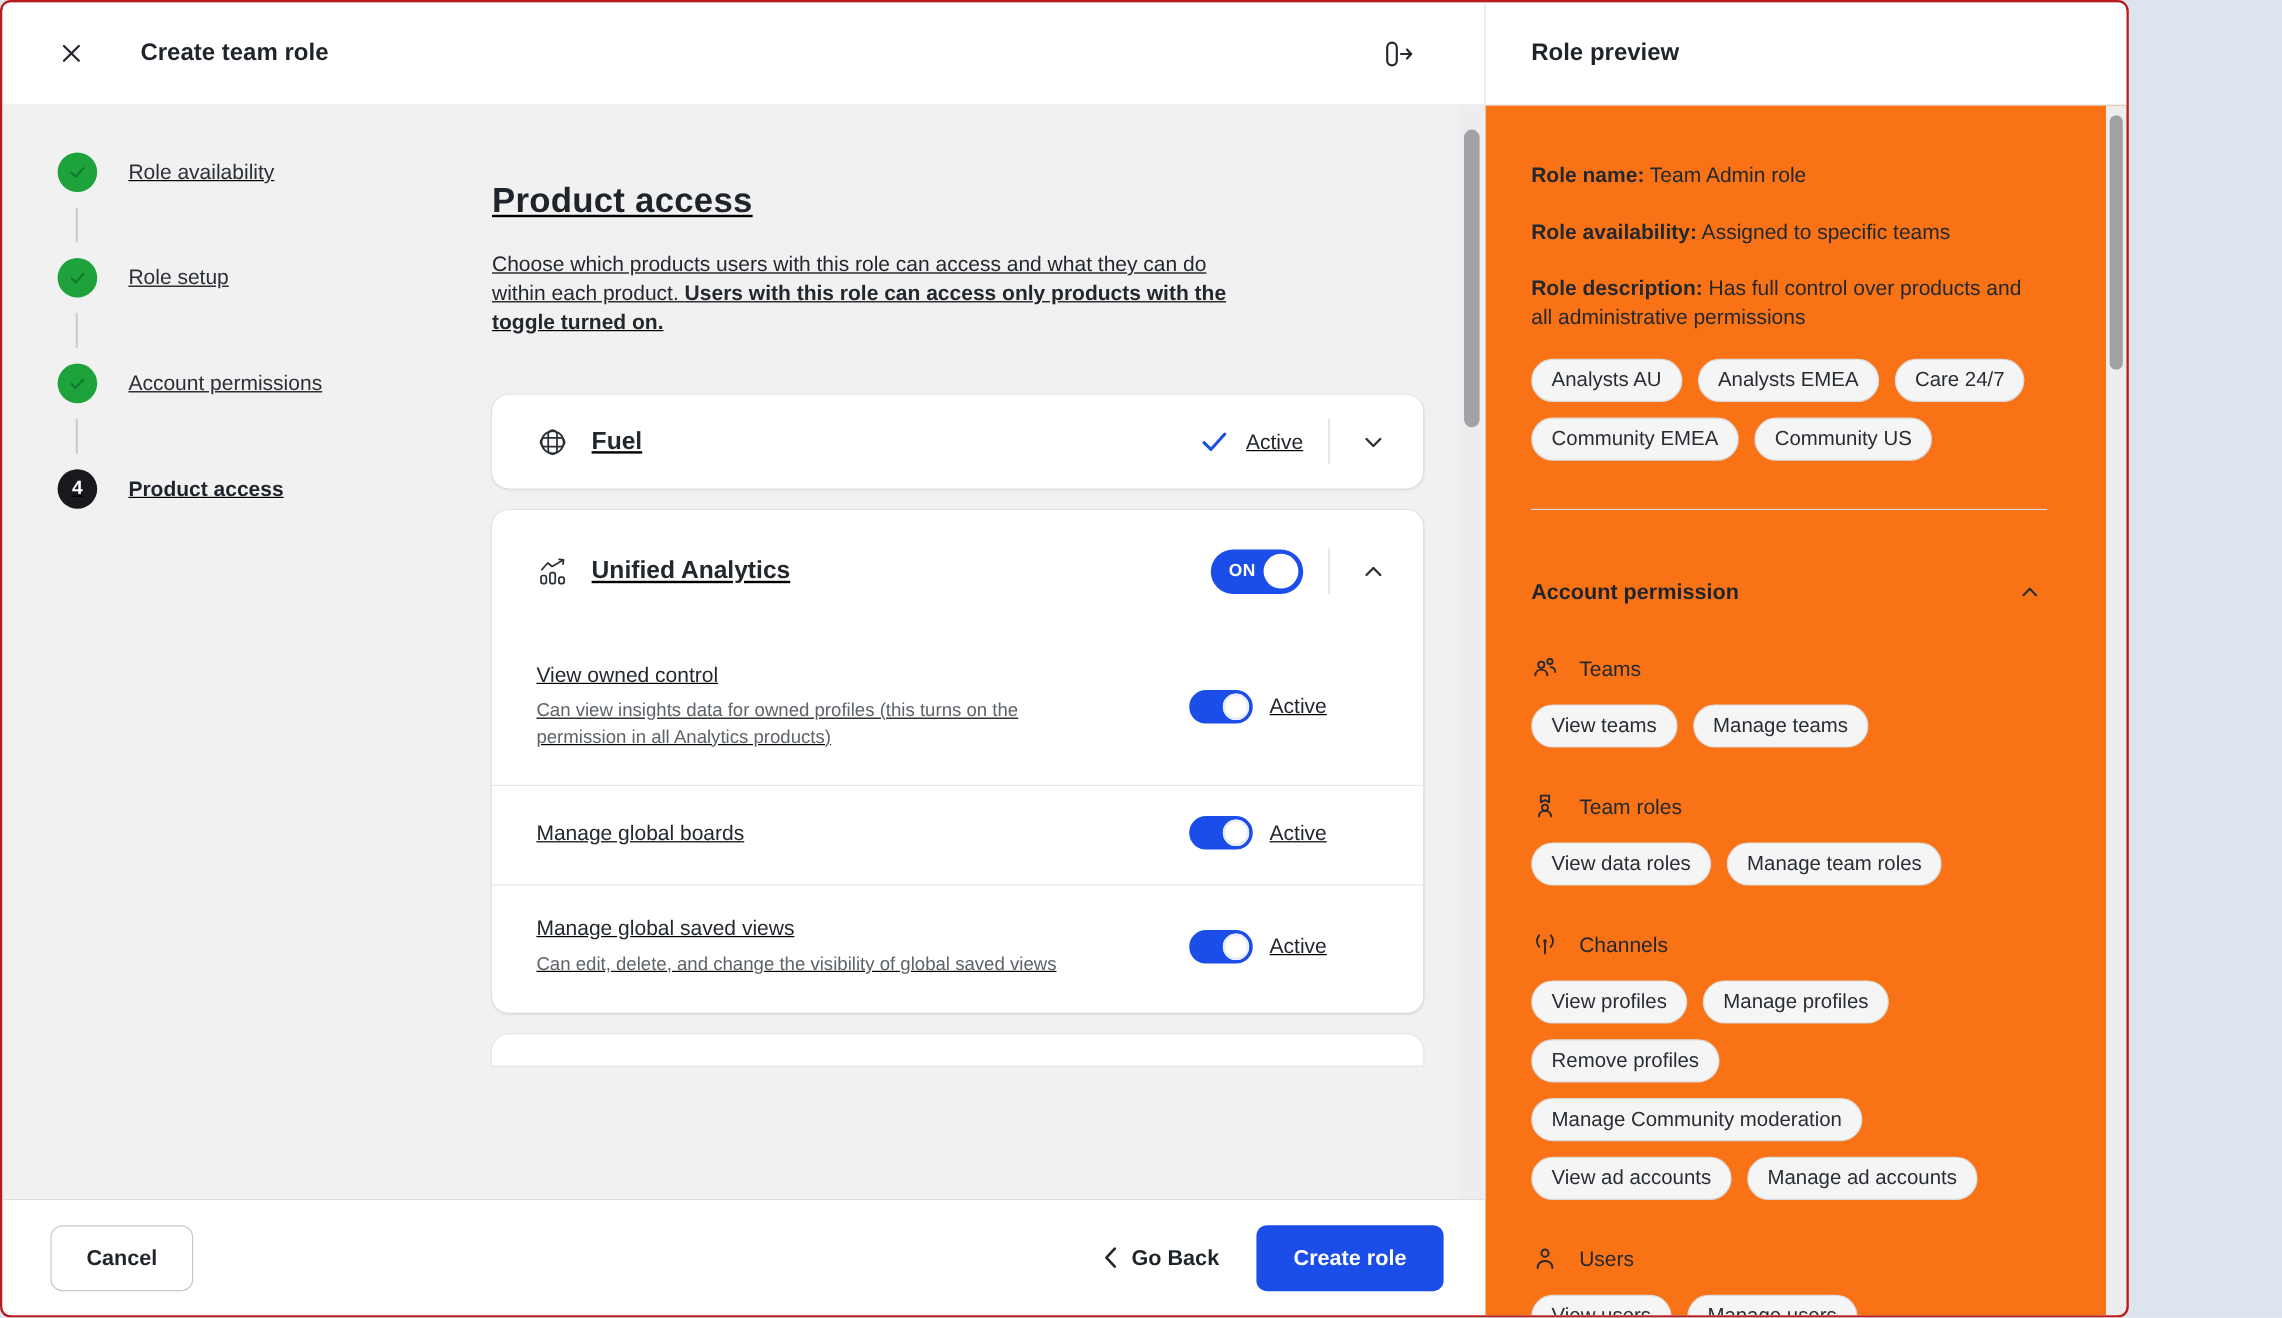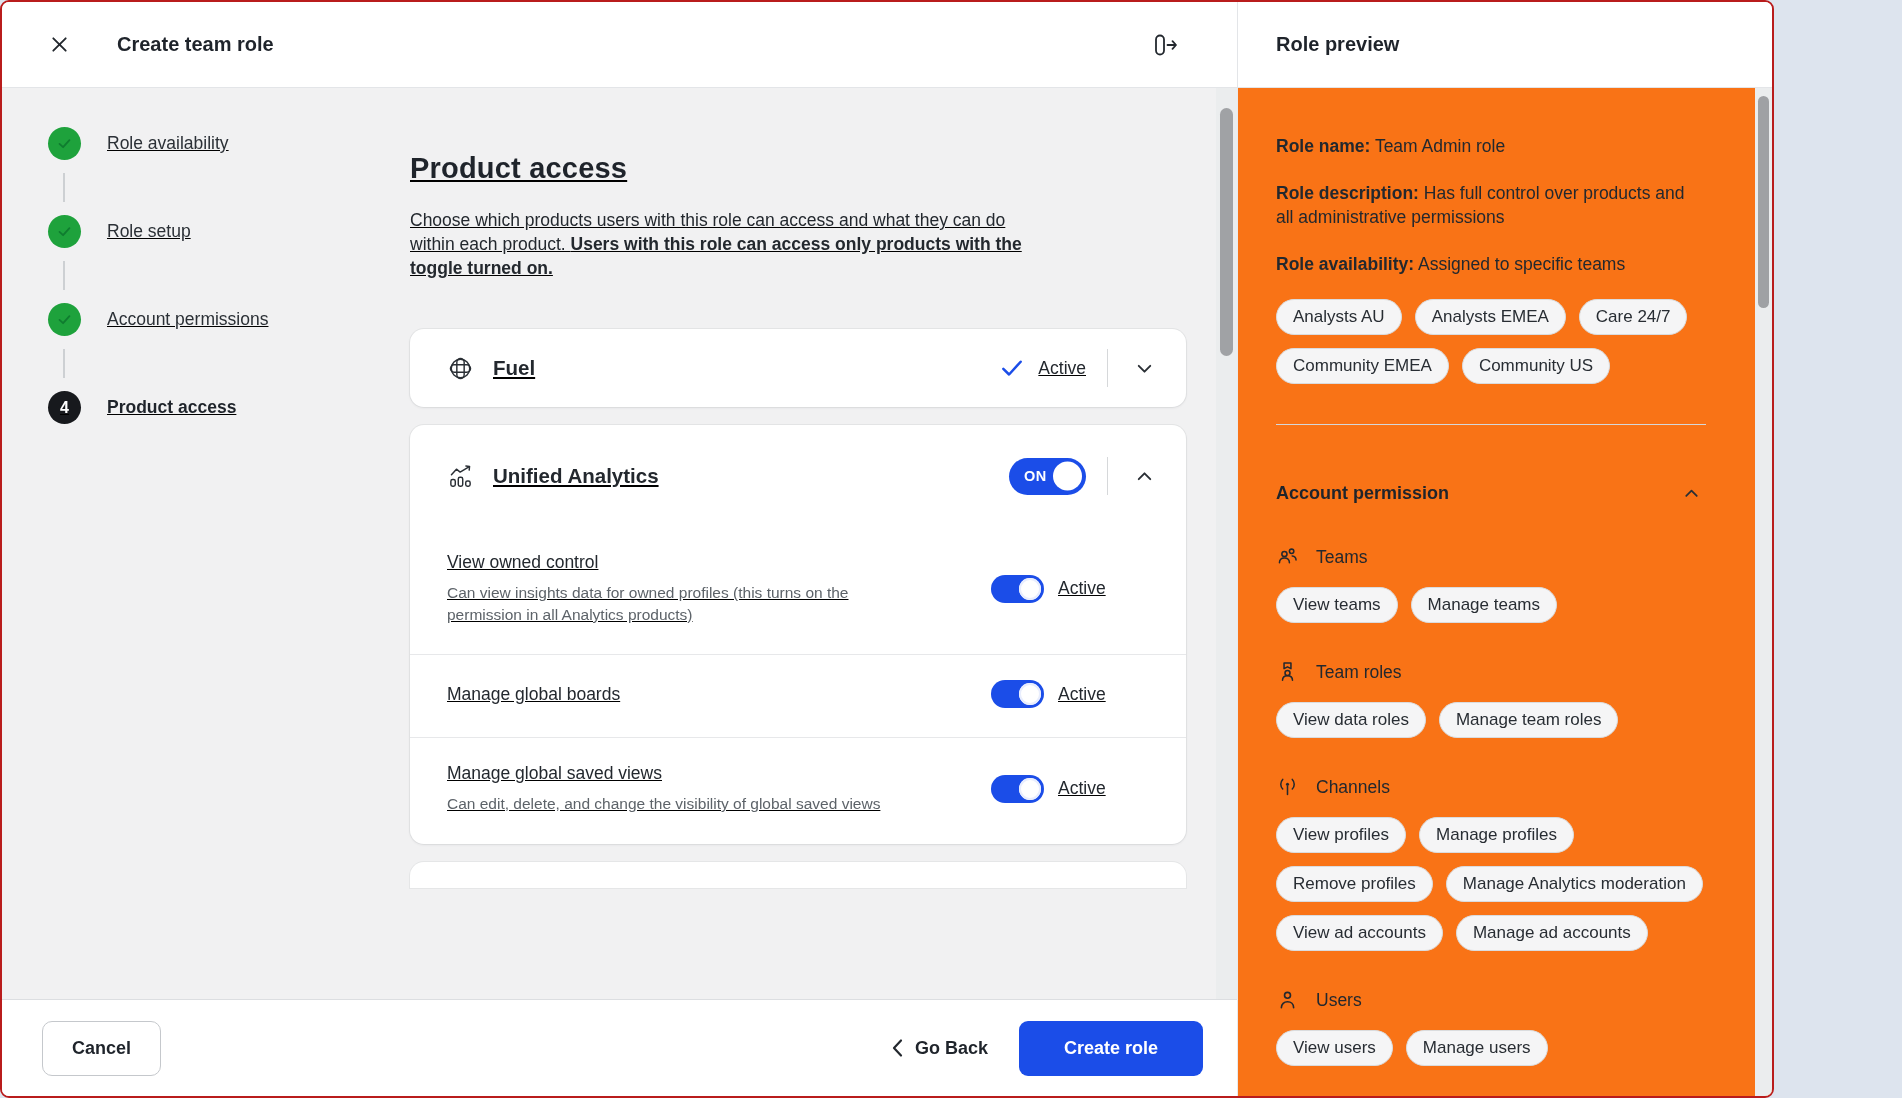--- a/index.html
+++ b/index.html
@@ -77,21 +77,21 @@
   .main-scroll-track { position:absolute; top:0; right:0; width:21px; bottom:0; background:#ebedee; }
   .main-scroll-thumb { position:absolute; top:20px; right:4px; width:13px; height:248px; border-radius:7px; background:#a0a2a5; }
 
   
   .footer { height:97px; background:#fff; border-top:1px solid #dcdee1; display:flex; align-items:center; padding:0 34px 0 40px; flex:none;gap:24px; }
   .btn-secondary { height:55px; padding:0 29px; background:#fff; border:1px solid #c5c8cc; border-radius:10px;
     font-size:18px; font-weight:700; color:#1f242b; cursor:pointer; font-family:inherit; }
   .footer-right { margin-left:auto; display:flex; align-items:center; gap:31px; }
   .btn-ghost { display:flex; align-items:center; gap:11px; background:none; border:none; cursor:pointer;
     font-size:18px; font-weight:700; color:#1f242b; font-family:inherit; }
-  .btn-primary { height:55px; padding:0 45px; background:#1b4de8; border:none; border-radius:9px;
+  .btn-primary { height:55px; padding:0 31px; background:#1b4de8; border:none; border-radius:9px;
     font-size:18px; font-weight:700; color:#fff; cursor:pointer; font-family:inherit; }
 
   
   .right-panel { position:absolute; top:86px; left:1236px; right:0; bottom:0; background:#f97316; padding:46px 66px 0 38px; overflow:hidden; }
   .rp-line { font-size:17.5px; line-height:24px; color:#23282e; margin-bottom:23px; }
   .rp-line b { font-weight:700; }
   .rp-desc { max-width:545px; }
   .chips { display:flex; flex-wrap:wrap; gap:13px; margin-top:3px; }
   .chip { padding:7px 16px; border-radius:999px; background:#f5f5f6; border:1px solid #dadcde; font-size:17px; color:#282d33; white-space:nowrap; }
   .rp-hr { border:none; border-top:1px solid #d5d7d9; margin:40px 0 0 0; }
@@ -297,23 +297,23 @@
         </button>
         <button class="btn-primary">Create role</button>
       </div>
     </div>
   </div>
 
   <div class="right-panel">
 
     <p class="rp-line"><b>Role name:</b> <span>Team Admin role</span></p>
 
+    <p class="rp-line"><b>Role availability:</b> <span>Assigned to specific teams</span></p>
+
     <p class="rp-line rp-desc"><b>Role description:</b> <span>Has full control over products and all administrative permissions</span></p>
-
-    <p class="rp-line"><b>Role availability:</b> <span>Assigned to specific teams</span></p>
 
     <div class="chips">
       <span class="chip">Analysts AU</span>
       <span class="chip">Analysts EMEA</span>
       <span class="chip">Care 24/7</span>
       <span class="chip">Community EMEA</span>
       <span class="chip">Community US</span>
     </div>
 
     <hr class="rp-hr">
@@ -368,21 +368,21 @@
             <circle cx="12" cy="9.6" r="1.6" fill="#23282e" stroke="none"></circle>
             <path d="M12 11.6 v8.8"></path>
           </svg>
       </span>
       <span class="lbl">Channels</span>
     </div>
     <div class="chips ap-chips">
       <span class="chip">View profiles</span>
       <span class="chip">Manage profiles</span>
       <span class="chip">Remove profiles</span>
-      <span class="chip">Manage Analytics moderation</span>
+      <span class="chip">Manage Community moderation</span>
       <span class="chip">View ad accounts</span>
       <span class="chip">Manage ad accounts</span>
     </div>
 
     <div class="ap-section-label">
       <span>
         <svg width="23" height="23" viewBox="0 0 24 24" fill="none" stroke="#23282e" stroke-width="1.7" stroke-linecap="round">
             <circle cx="12" cy="7.6" r="3.1"></circle>
             <path d="M5.6 20.6 c0-4 2.8-6.2 6.4-6.2 s6.4 2.2 6.4 6.2"></path>
           </svg>

